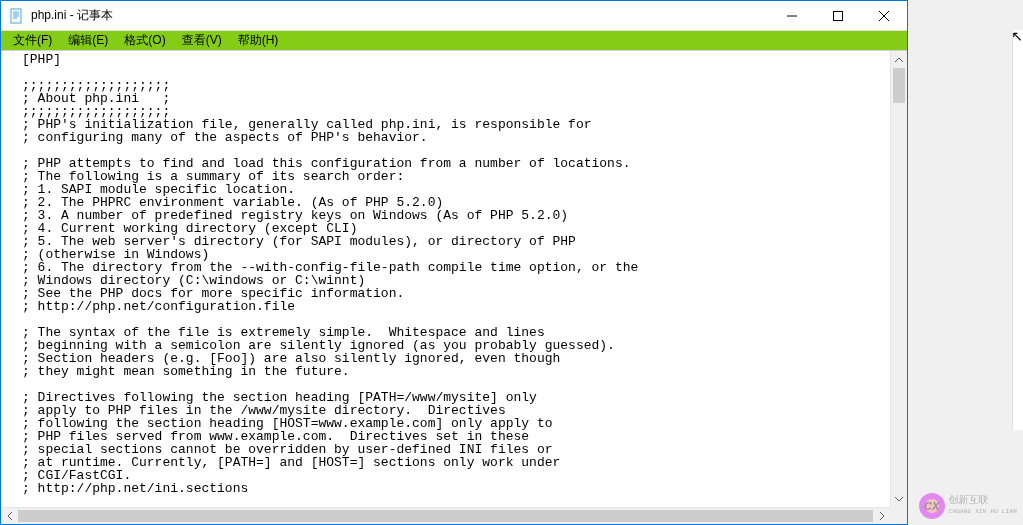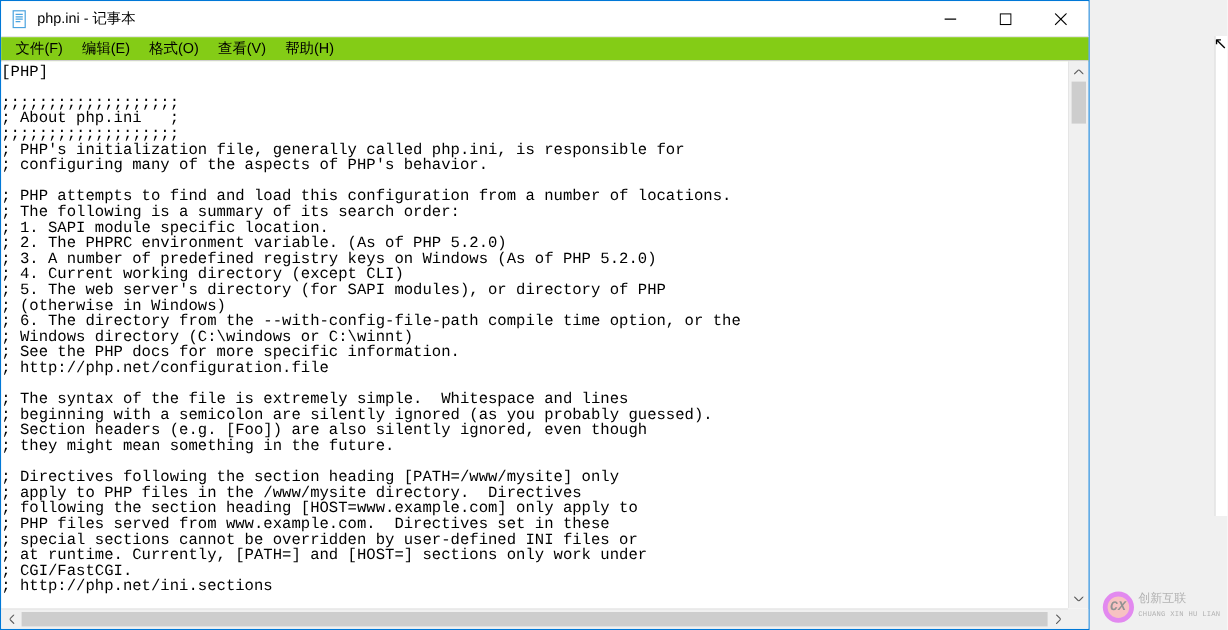--- a/index.html
+++ b/index.html
@@ -77,21 +77,21 @@
       display: flex;
       overflow: hidden;
     }
     .content {
       flex: 1;
       white-space: pre;
       font-family: "Consolas", "Courier New", monospace;
       font-size: 13px;
       line-height: 13px;
       color: #000;
-      padding: 2px 0;
+      padding: 2px 21px;
       overflow: hidden;
       background: #fff;
     }
     .scrollbar-v {
       width: 17px;
       background: #f0f0f0;
       display: flex;
       flex-direction: column;
       border-left: 1px solid #e5e5e5;
     }
@@ -143,30 +143,29 @@
       bottom: 6px;
       display: flex;
       align-items: center;
       opacity: 0.6;
       gap: 4px;
     }
     .wm-badge {
       width: 26px;
       height: 26px;
       border-radius: 50%;
-      border: 4px solid #d946ef;
+      border: 6px solid #d946ef;
       color: #555;
       display: flex;
       align-items: center;
       justify-content: center;
       font-weight: bold;
       font-size: 11px;
       font-style: italic;
       background: #fca5a5;
-      font-family: Liberation Mono, monospace;
     }
     .wm-text {
       font-size: 10px;
       color: #888;
       line-height: 11px;
       font-family: Liberation Mono, monospace;
     }
     .right-edge {
       position: absolute;
       right: 0;

